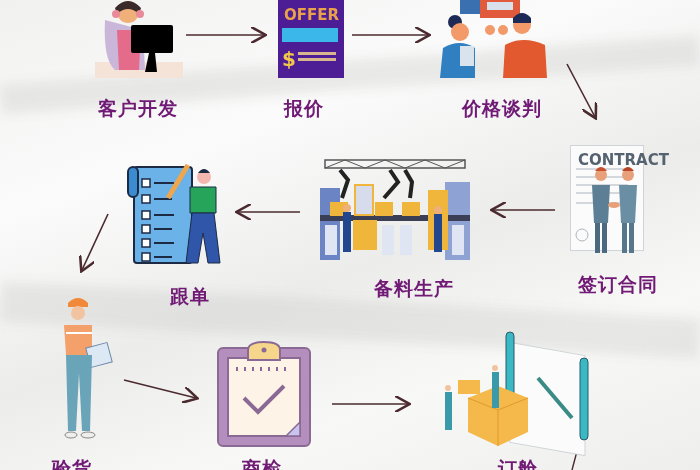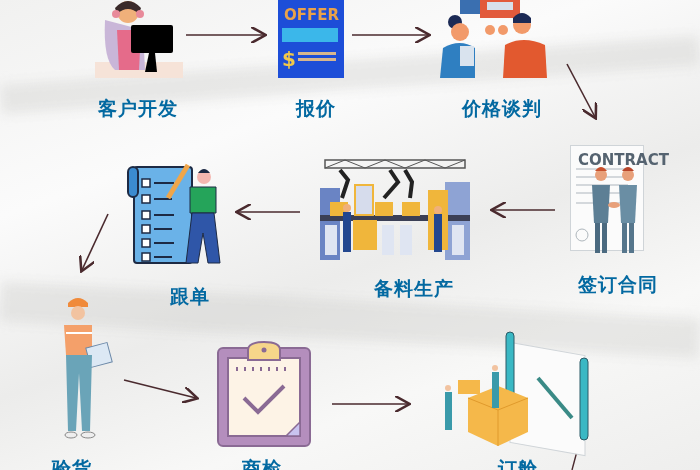--- a/index.html
+++ b/index.html
@@ -1,21 +1,21 @@
 <!DOCTYPE html>
 <html><head>
 <meta charset="utf-8">
 <style>
   html,body{margin:0;padding:0;}
   body{width:700px;height:470px;overflow:hidden;position:relative;
     background:linear-gradient(160deg,#f1f1f0 0%,#fbfbfb 30%,#ececeb 55%,#f8f8f7 75%,#eeeeed 100%);
     font-family:"DejaVu Sans",sans-serif;}
   .crease{position:absolute;background:rgba(200,200,198,0.35);filter:blur(6px);}
   .node{position:absolute;}
-  .label{position:absolute;font-weight:bold;font-size:19px;color:#0369a1;white-space:nowrap;letter-spacing:1px;}
+  .label{position:absolute;font-weight:bold;font-size:19px;color:#701a75;white-space:nowrap;letter-spacing:1px;}
   svg{position:absolute;overflow:visible;}
 </style>
 </head>
 <body>
 
 <div class="crease" style="left:0;top:60px;width:700px;height:30px;transform:rotate(-4deg);"></div>
 <div class="crease" style="left:0;top:300px;width:700px;height:40px;transform:rotate(3deg);"></div>
 
 <svg width="700" height="470" style="left:0;top:0;">
   <defs>
@@ -44,28 +44,28 @@
     <circle cx="33" cy="12" r="11" fill="#f0b07a"></circle>
     <path d="M20,8 Q33,-6 46,8 L44,14 Q33,4 22,14 Z" fill="#3a2a2a"></path>
     <circle cx="21" cy="14" r="4" fill="#e88a9a"></circle>
       <circle cx="45" cy="14" r="4" fill="#e88a9a"></circle>
     <rect x="36" y="25" width="42" height="28" rx="2" fill="#000"></rect>
     <path d="M54,53 L60,53 L62,72 L50,72 Z" fill="#000"></path>
   </svg>
 </div>
 <div class="label" style="left:98px;top:96px;">客户开发</div>
 
-<div class="node" style="left:278px;top:0;width:66px;height:78px;background:#1d4ed8;">
+<div class="node" style="left:278px;top:0;width:66px;height:78px;background:#4c1d95;">
   <div style="position:absolute;left:6px;top:6px;font-weight:bold;font-size:15px;color:#e9a24a;">OFFER</div>
   <div style="position:absolute;left:4px;top:28px;width:56px;height:14px;background:#3bb7ea;"></div>
   <div style="position:absolute;left:4px;top:47px;font-weight:bold;font-size:20px;color:#f1c84a;">$</div>
   <div style="position:absolute;left:20px;top:52px;width:38px;height:3px;background:#d7b68f;"></div>
   <div style="position:absolute;left:20px;top:58px;width:38px;height:3px;background:#d7b68f;"></div>
 </div>
-<div class="label" style="left:296px;top:96px;">报价</div>
+<div class="label" style="left:284px;top:96px;">报价</div>
 
 <div class="node" style="left:435px;top:0;width:115px;height:80px;">
   <svg width="115" height="80" style="left:0;top:0;">
     <rect x="25" y="0" width="35" height="14" fill="#3a6fb0"></rect>
     <rect x="45" y="0" width="40" height="18" fill="#e25a3c"></rect>
     <rect x="52" y="2" width="26" height="8" fill="#d8e0ec"></rect>
     <circle cx="20" cy="22" r="7" fill="#1c2a55"></circle>
     <circle cx="25" cy="32" r="9" fill="#f29a6a"></circle>
     <path d="M8,48 Q25,38 40,48 L40,78 L5,78 Z" fill="#2f7fc1"></path>
     <rect x="25" y="46" width="14" height="20" fill="#d9e3ee"></rect>

